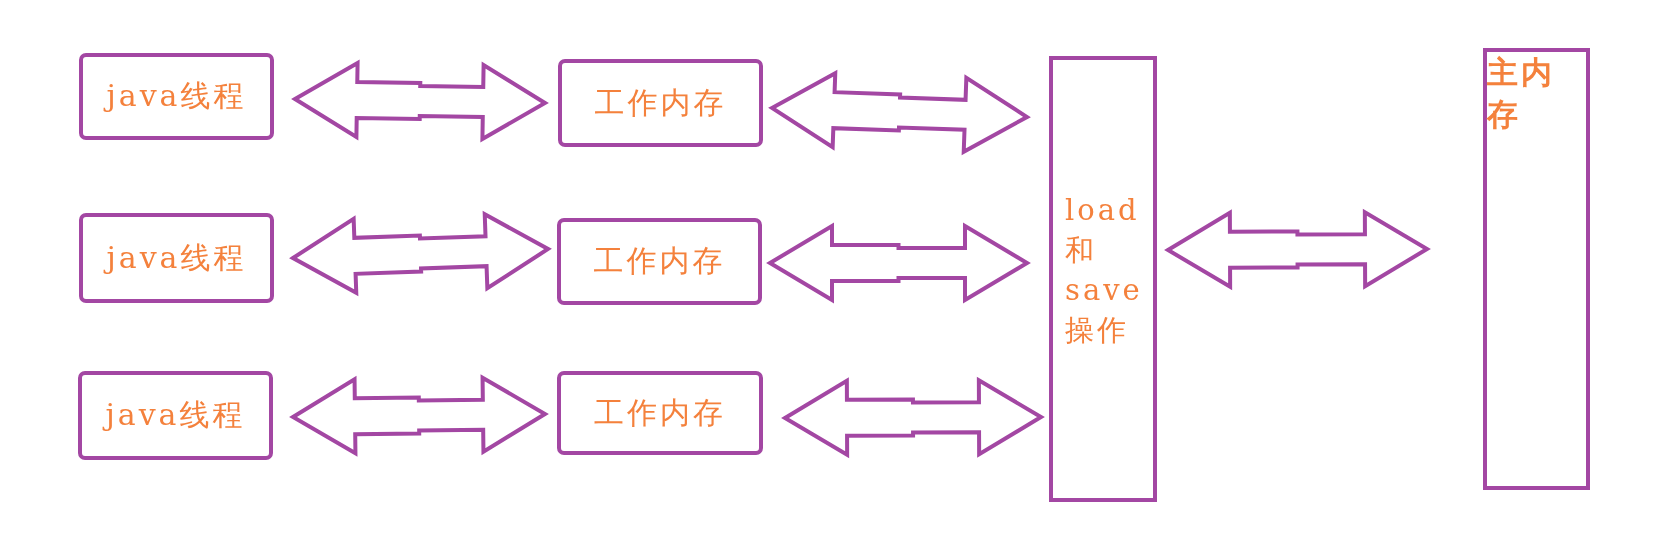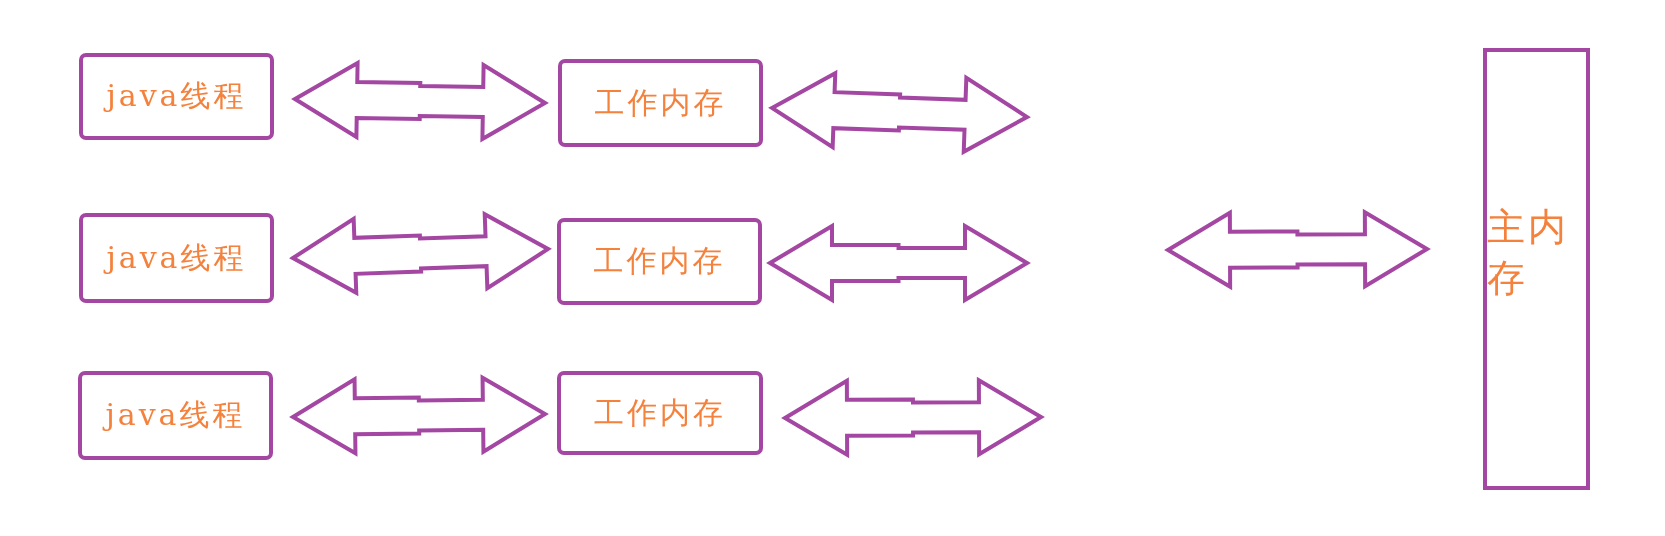--- a/index.html
+++ b/index.html
@@ -44,22 +44,22 @@
     font-size:29px;
   }
   .ls-lines{
     transform:translateY(-9px);
     line-height:40px;
     text-align:left;
   }
   .mainmem{
     flex-direction:column;
     justify-content:flex-start;
-    padding-top:150px;
-    font-size:38px;
+    font-size:31px;
+    font-weight:bold;
   }
   .watermark{
     position:absolute;
     top:492px;
     right:4px;
     font-family:"Liberation Sans","DejaVu Sans",sans-serif;
     font-size:27px;
     letter-spacing:1px;
     color:var(--wm);
     text-shadow:0 1px 1px rgba(255,255,255,.9), 0 0 1px rgba(176,176,176,.65);
@@ -98,19 +98,27 @@
   </div>
 
   <div class="box rounded" style="left:557px;top:218px;width:205px;height:87px;">
     <span>工作内存</span>
   </div>
 
   <div class="box rounded" style="left:557px;top:371px;width:206px;height:84px;">
     <span>工作内存</span>
   </div>
 
+  <div class="box tall loadsave" style="left:1049px;top:56px;width:108px;height:446px;">
+    <div class="ls-lines">
+      <div>load</div>
+      <div>和</div>
+      <div>save</div>
+      <div>操作</div>
+    </div>
+  </div>
 
   <div class="box tall mainmem" style="left:1483px;top:48px;width:107px;height:442px;">
     <span>主内存</span>
   </div>
 
 
 </div>
 
 </body></html>

